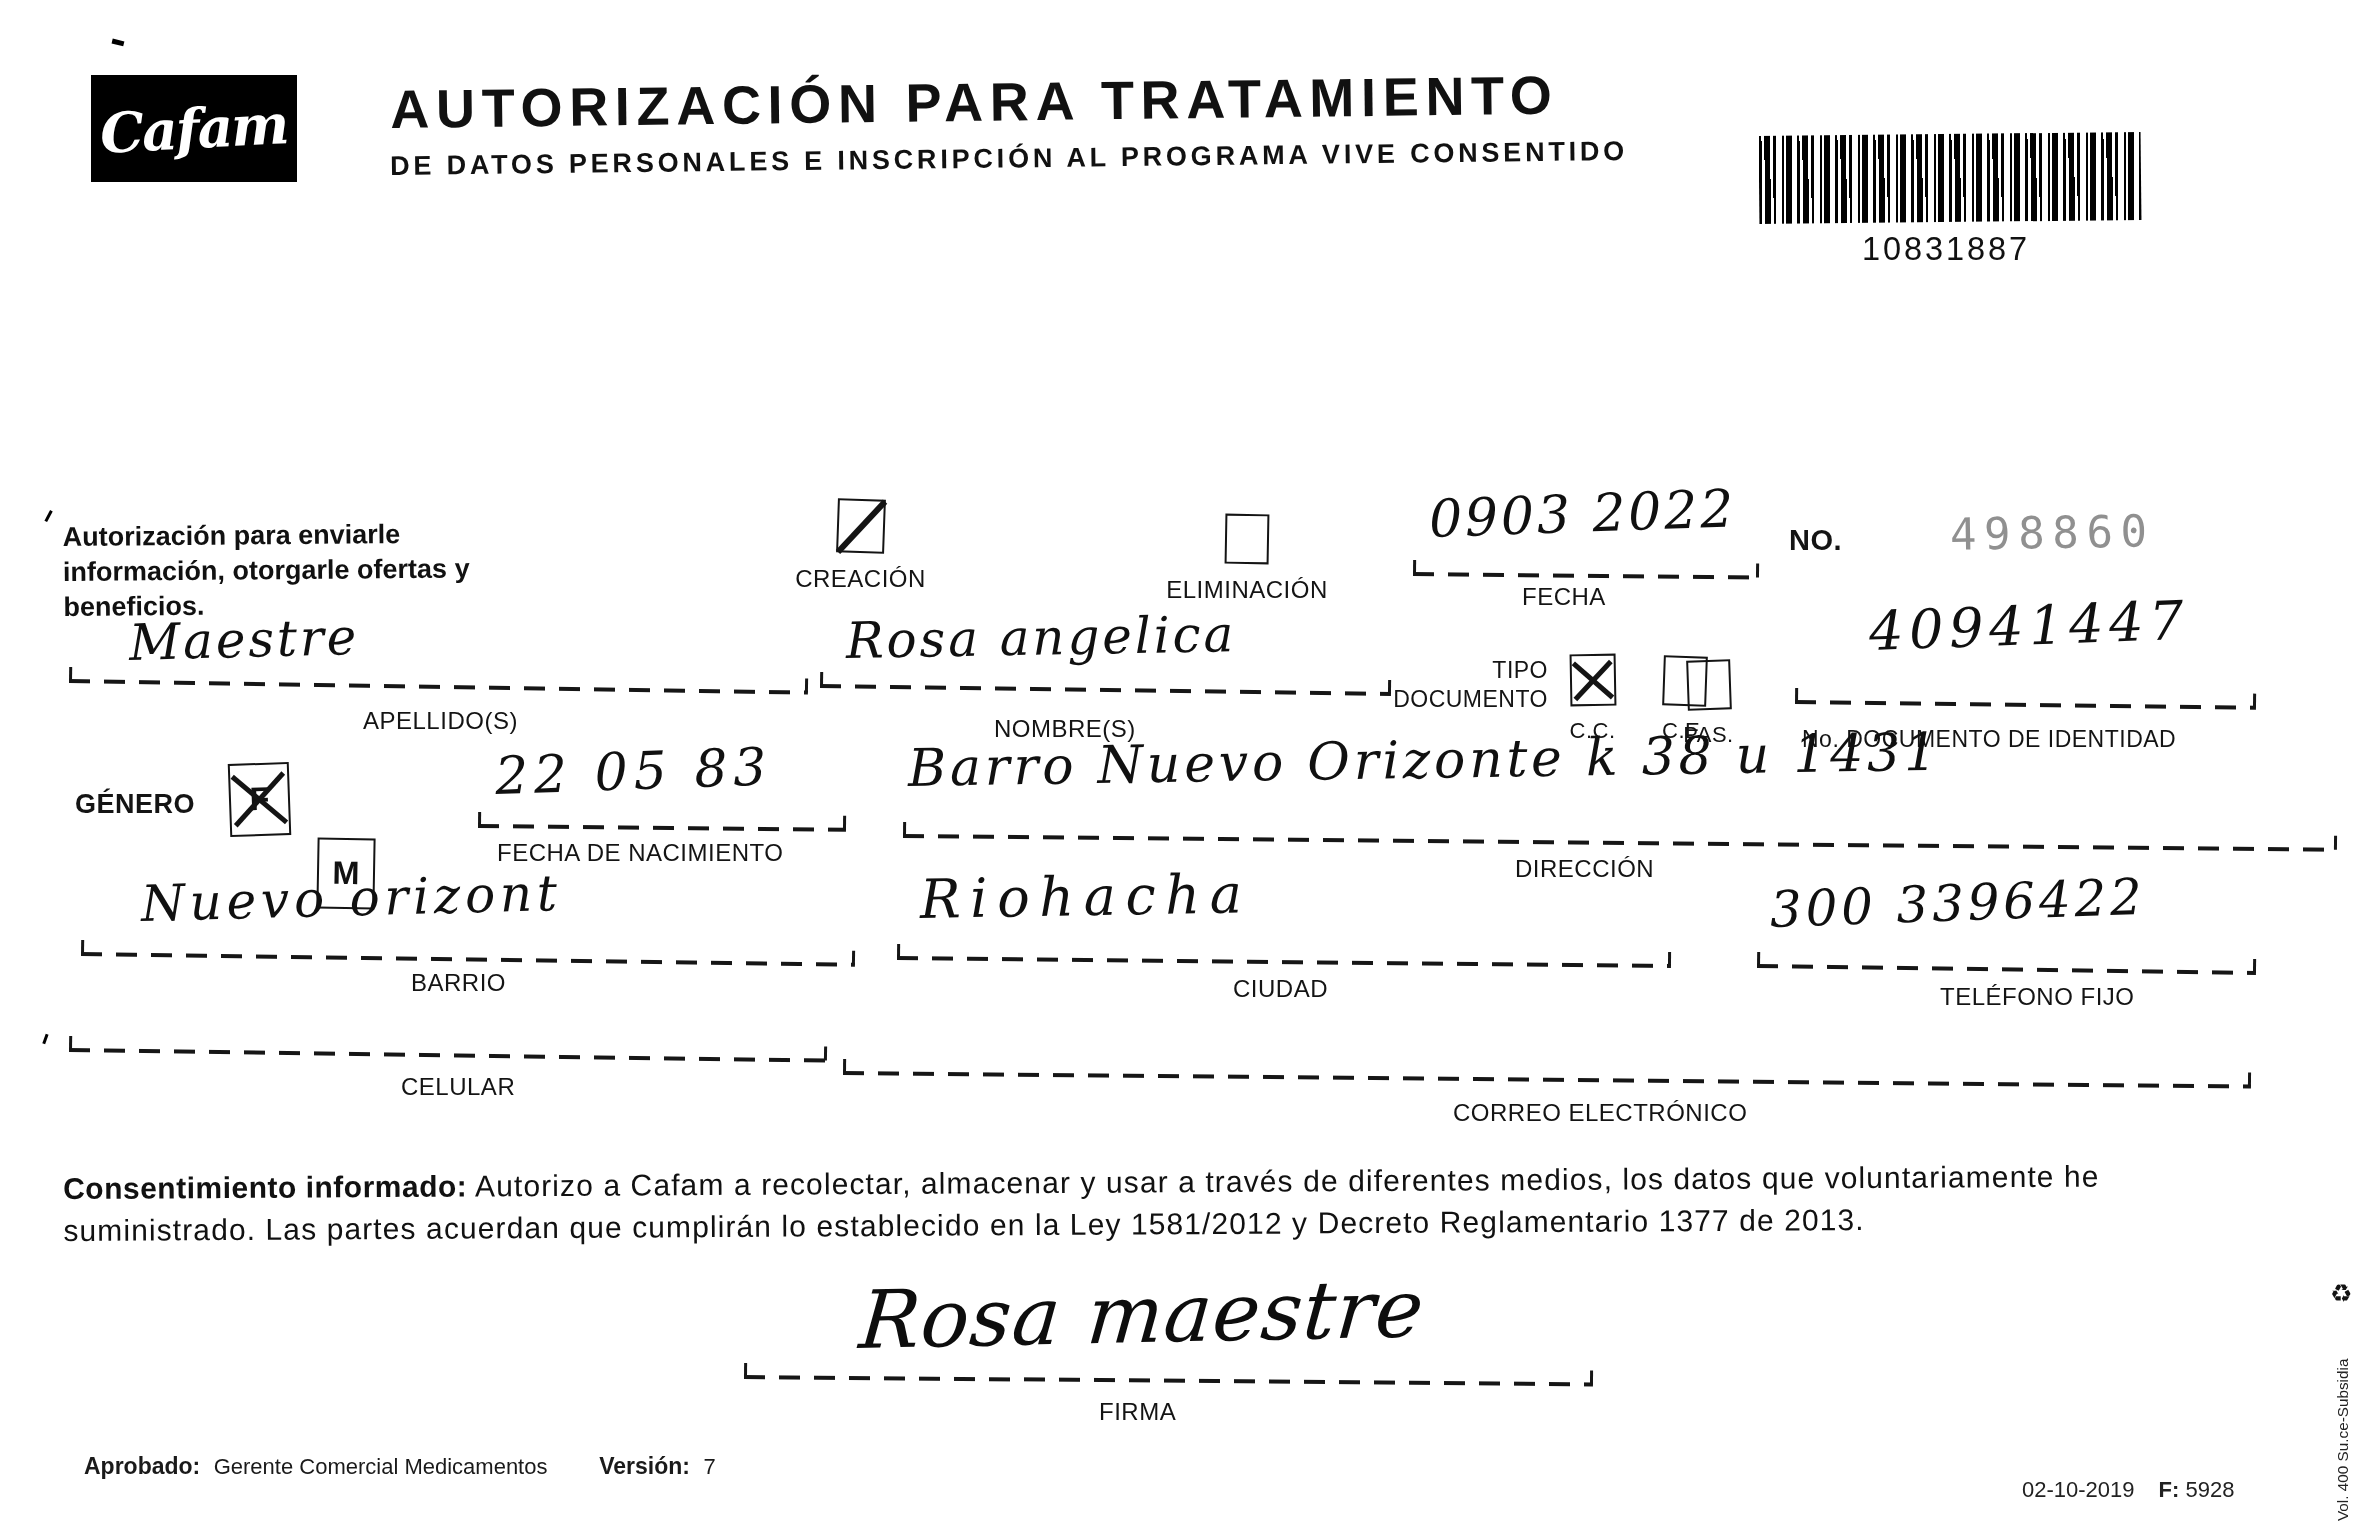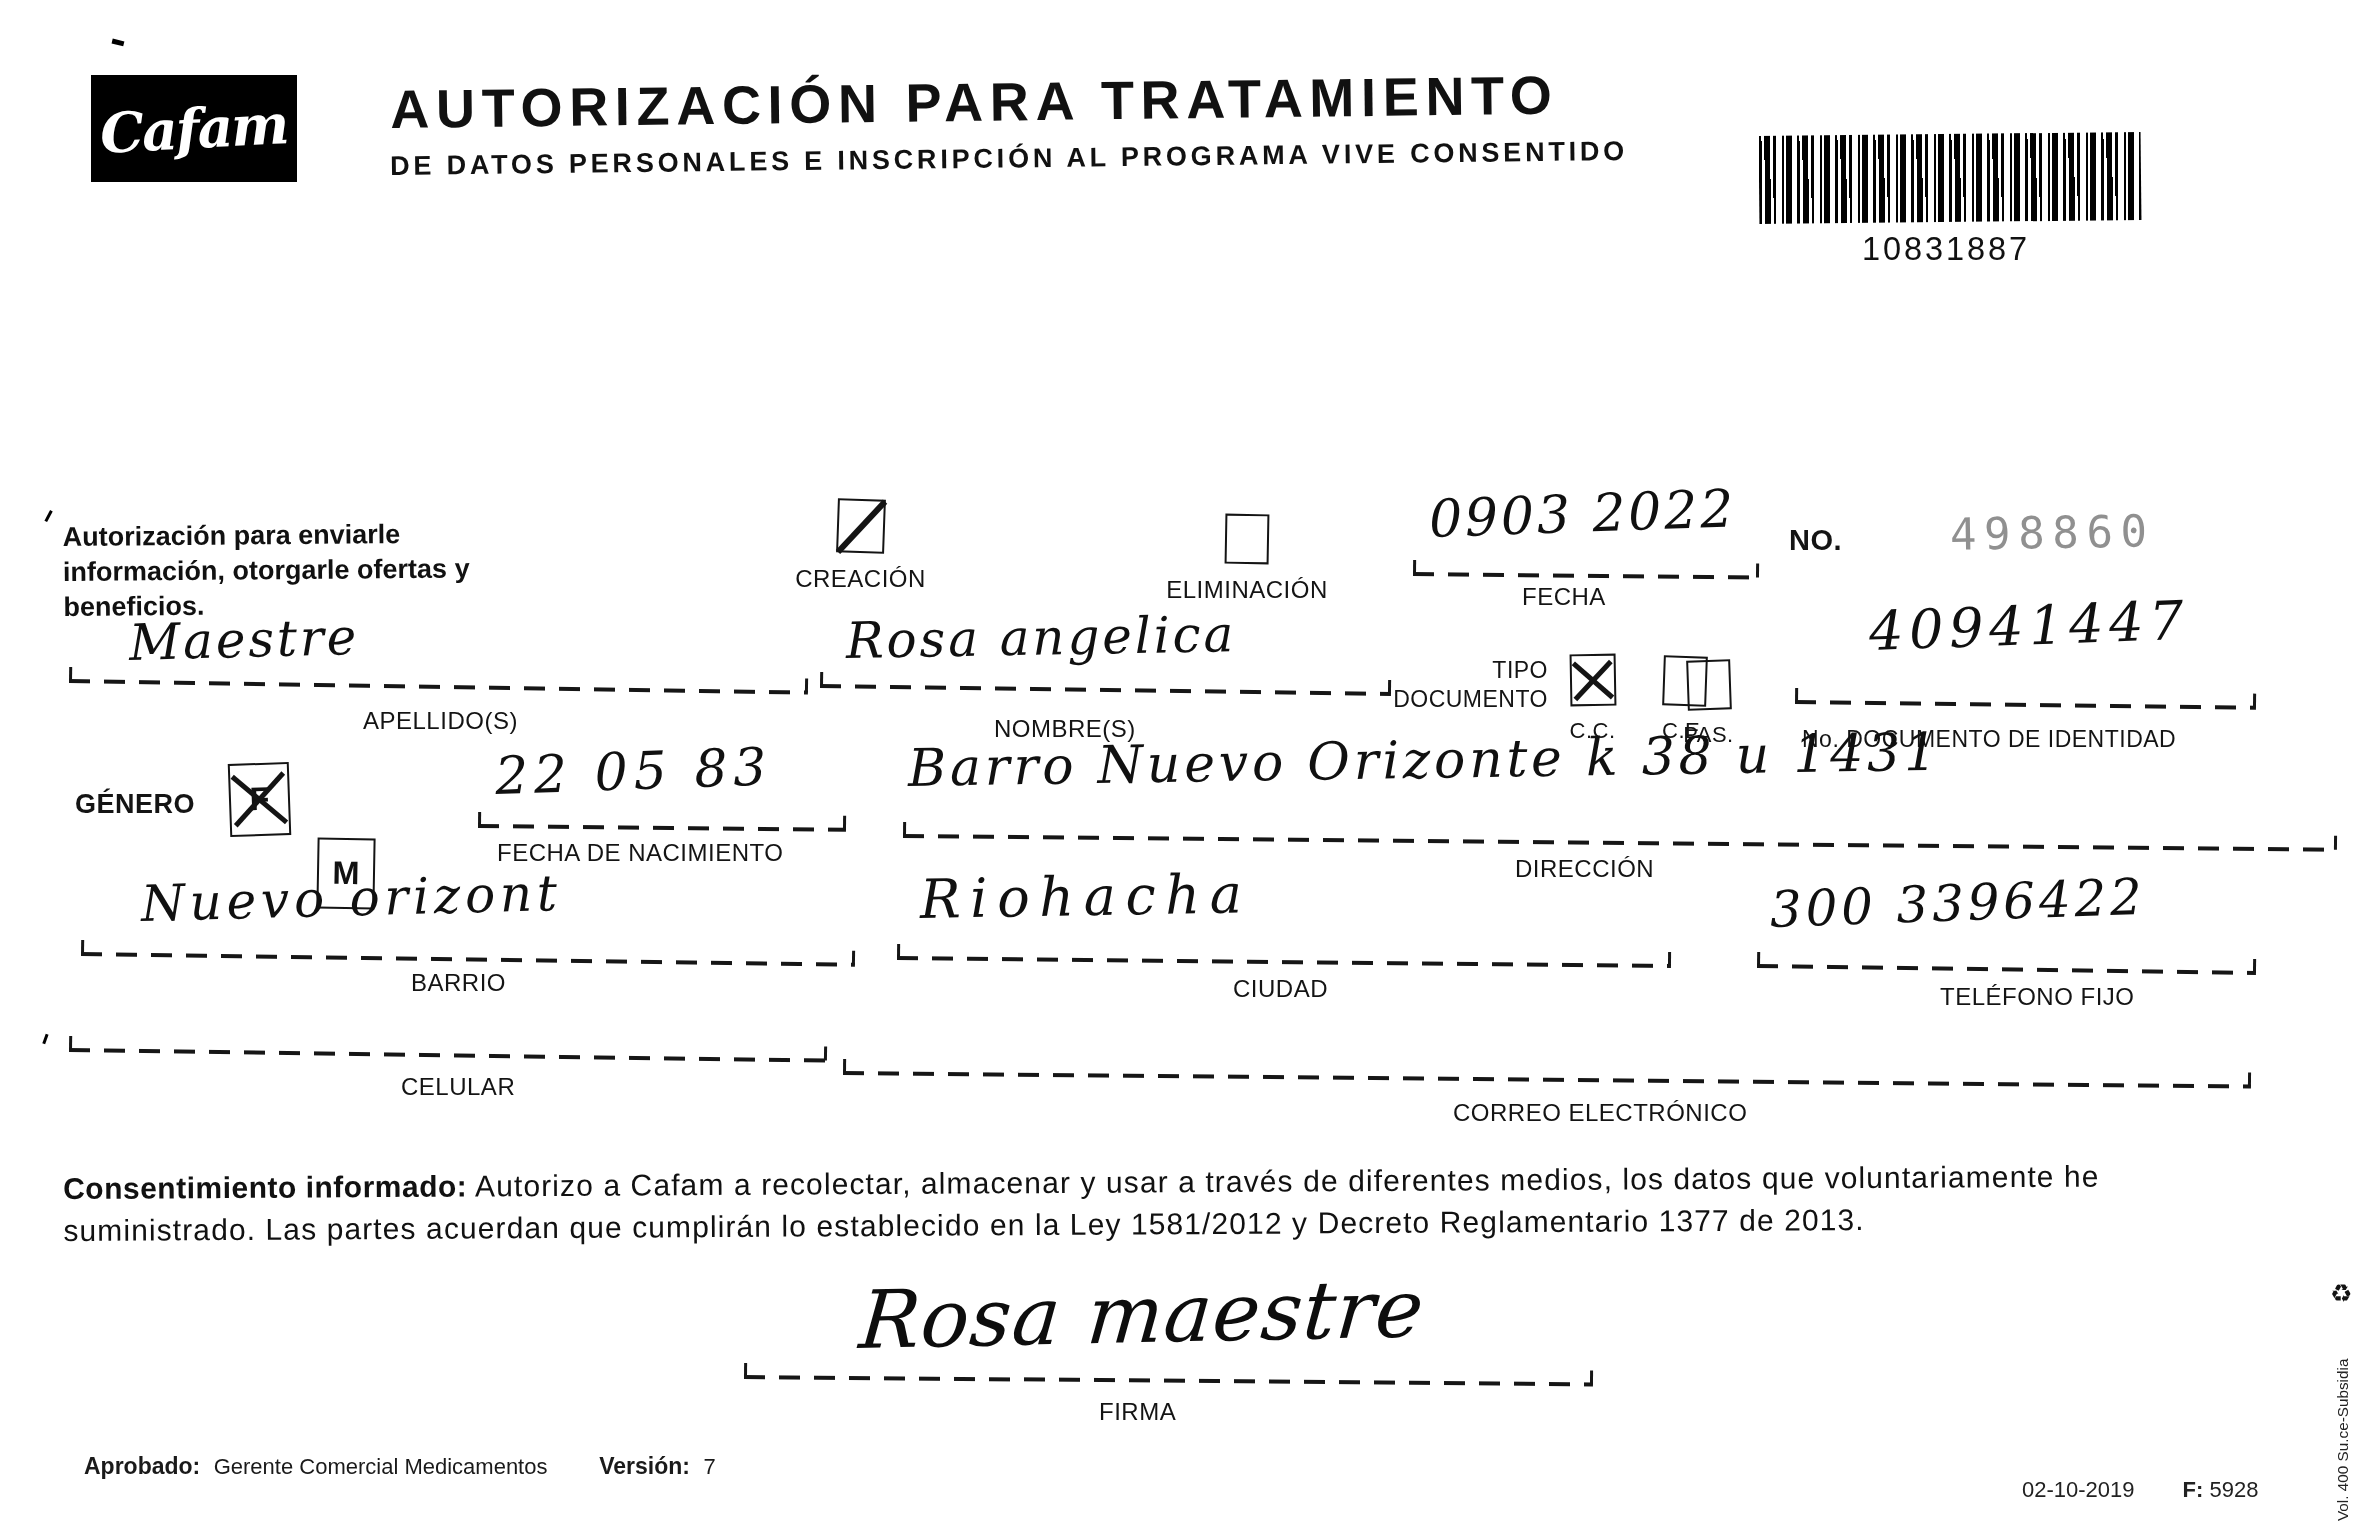--- a/index.html
+++ b/index.html
@@ -61,21 +61,21 @@
   .opt .cbox { display:inline-block; }
   .opt .plabel { display:block; margin-top:7.6px; }
   .boxletter { font-size:32.5px; font-weight:700; display:flex; width:100%; height:100%; align-items:center; justify-content:center; }
 
   
   .consent { left:63px; top:1168px; width:2218px; font-size:30px; letter-spacing:1.1px; line-height:1.4; transform:rotate(-0.35deg); transform-origin:left top; }
   .consent b { letter-spacing:0.5px; }
   .footer-left { left:84px; top:1453px; display:flex; gap:13.4px; align-items:baseline; }
   .footer-left .sep { width:25px; }
   .f-small { font-size:22px; color:#1a1a1a; }
-  .footer-right { left:2022px; top:1477px; display:flex; gap:48px; font-size:22px; color:#222; }
+  .footer-right { left:2022px; top:1477px; display:flex; gap:24px; font-size:22px; color:#222; }
   .side-icon { left:2330px; top:1279px; font-size:25px; color:#111; }
   .side-text {
     left:2334px; top:1311px; height:210px; font-size:15.3px; color:#222;
     writing-mode:vertical-rl; transform:rotate(180deg); white-space:nowrap;
   }
   .artifact { background:#000; }
 
   .stamp {
     font-family:"DejaVu Sans Mono", monospace; color:#7d7d7d; font-size:44px;
     letter-spacing:7.6px; opacity:0.85; transform:rotate(-1deg);

